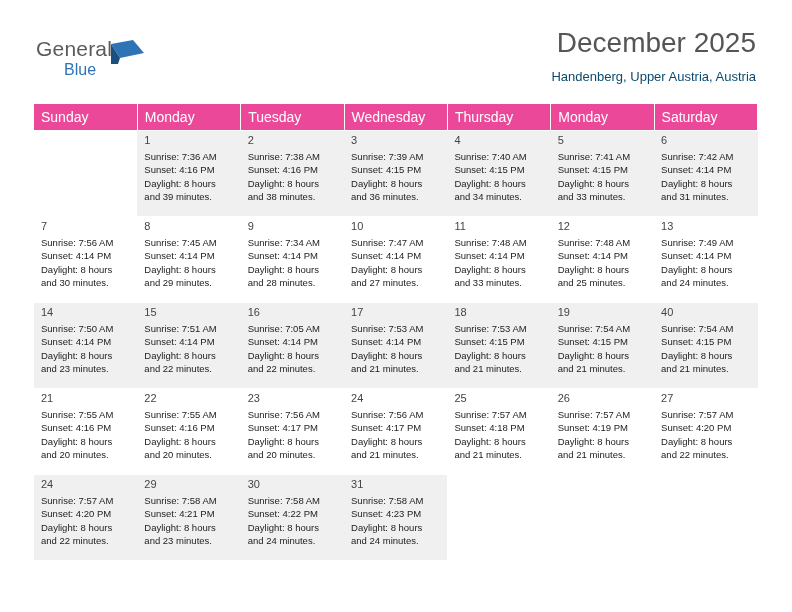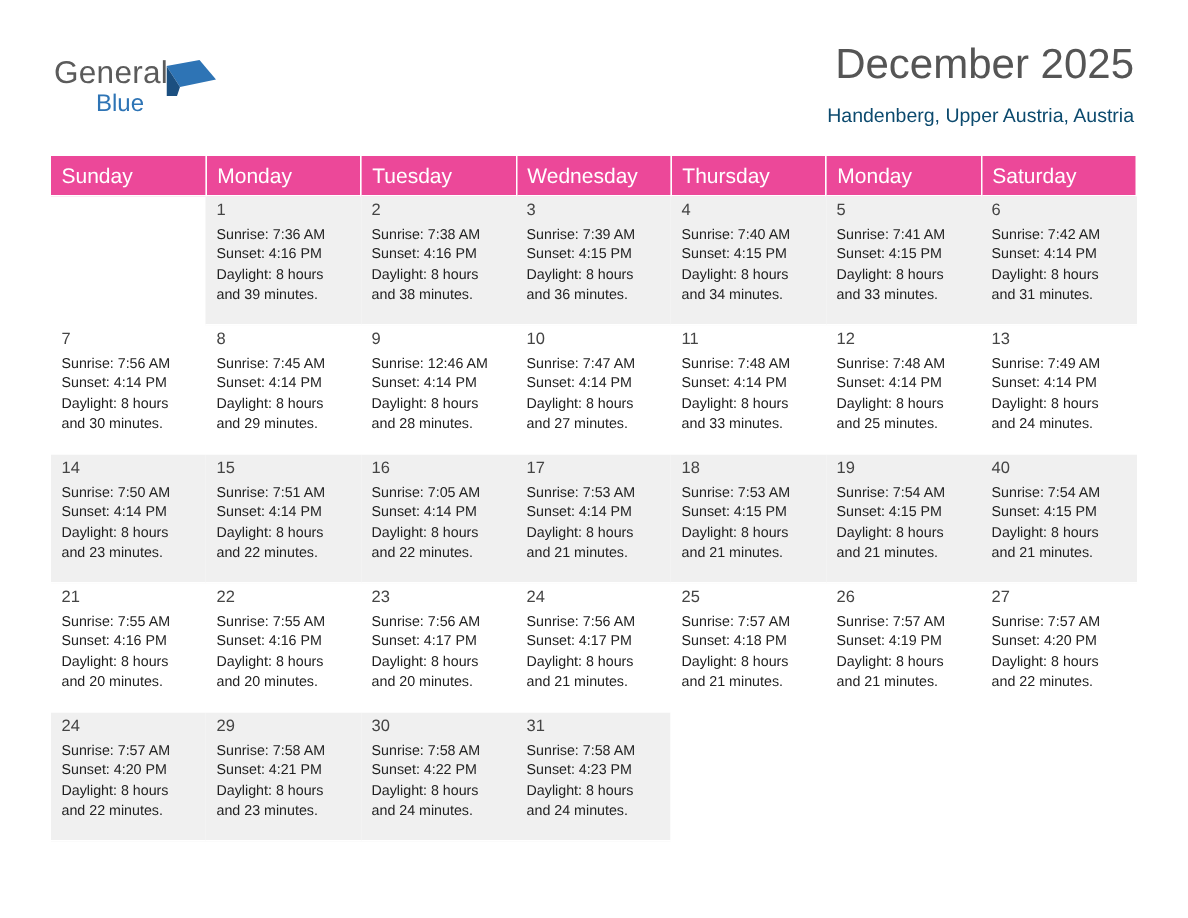--- a/index.html
+++ b/index.html
@@ -220,21 +220,21 @@
           <div class="info">
             <div>Sunrise: 7:45 AM</div>
             <div>Sunset: 4:14 PM</div>
             <div>Daylight: 8 hours</div>
             <div>and 29 minutes.</div>
           </div>
         </td>
         <td>
           <span class="daynum">9</span>
           <div class="info">
-            <div>Sunrise: 12:46 AM</div>
+            <div>Sunrise: 7:34 AM</div>
             <div>Sunset: 4:14 PM</div>
             <div>Daylight: 8 hours</div>
             <div>and 28 minutes.</div>
           </div>
         </td>
         <td>
           <span class="daynum">10</span>
           <div class="info">
             <div>Sunrise: 7:47 AM</div>
             <div>Sunset: 4:14 PM</div>

